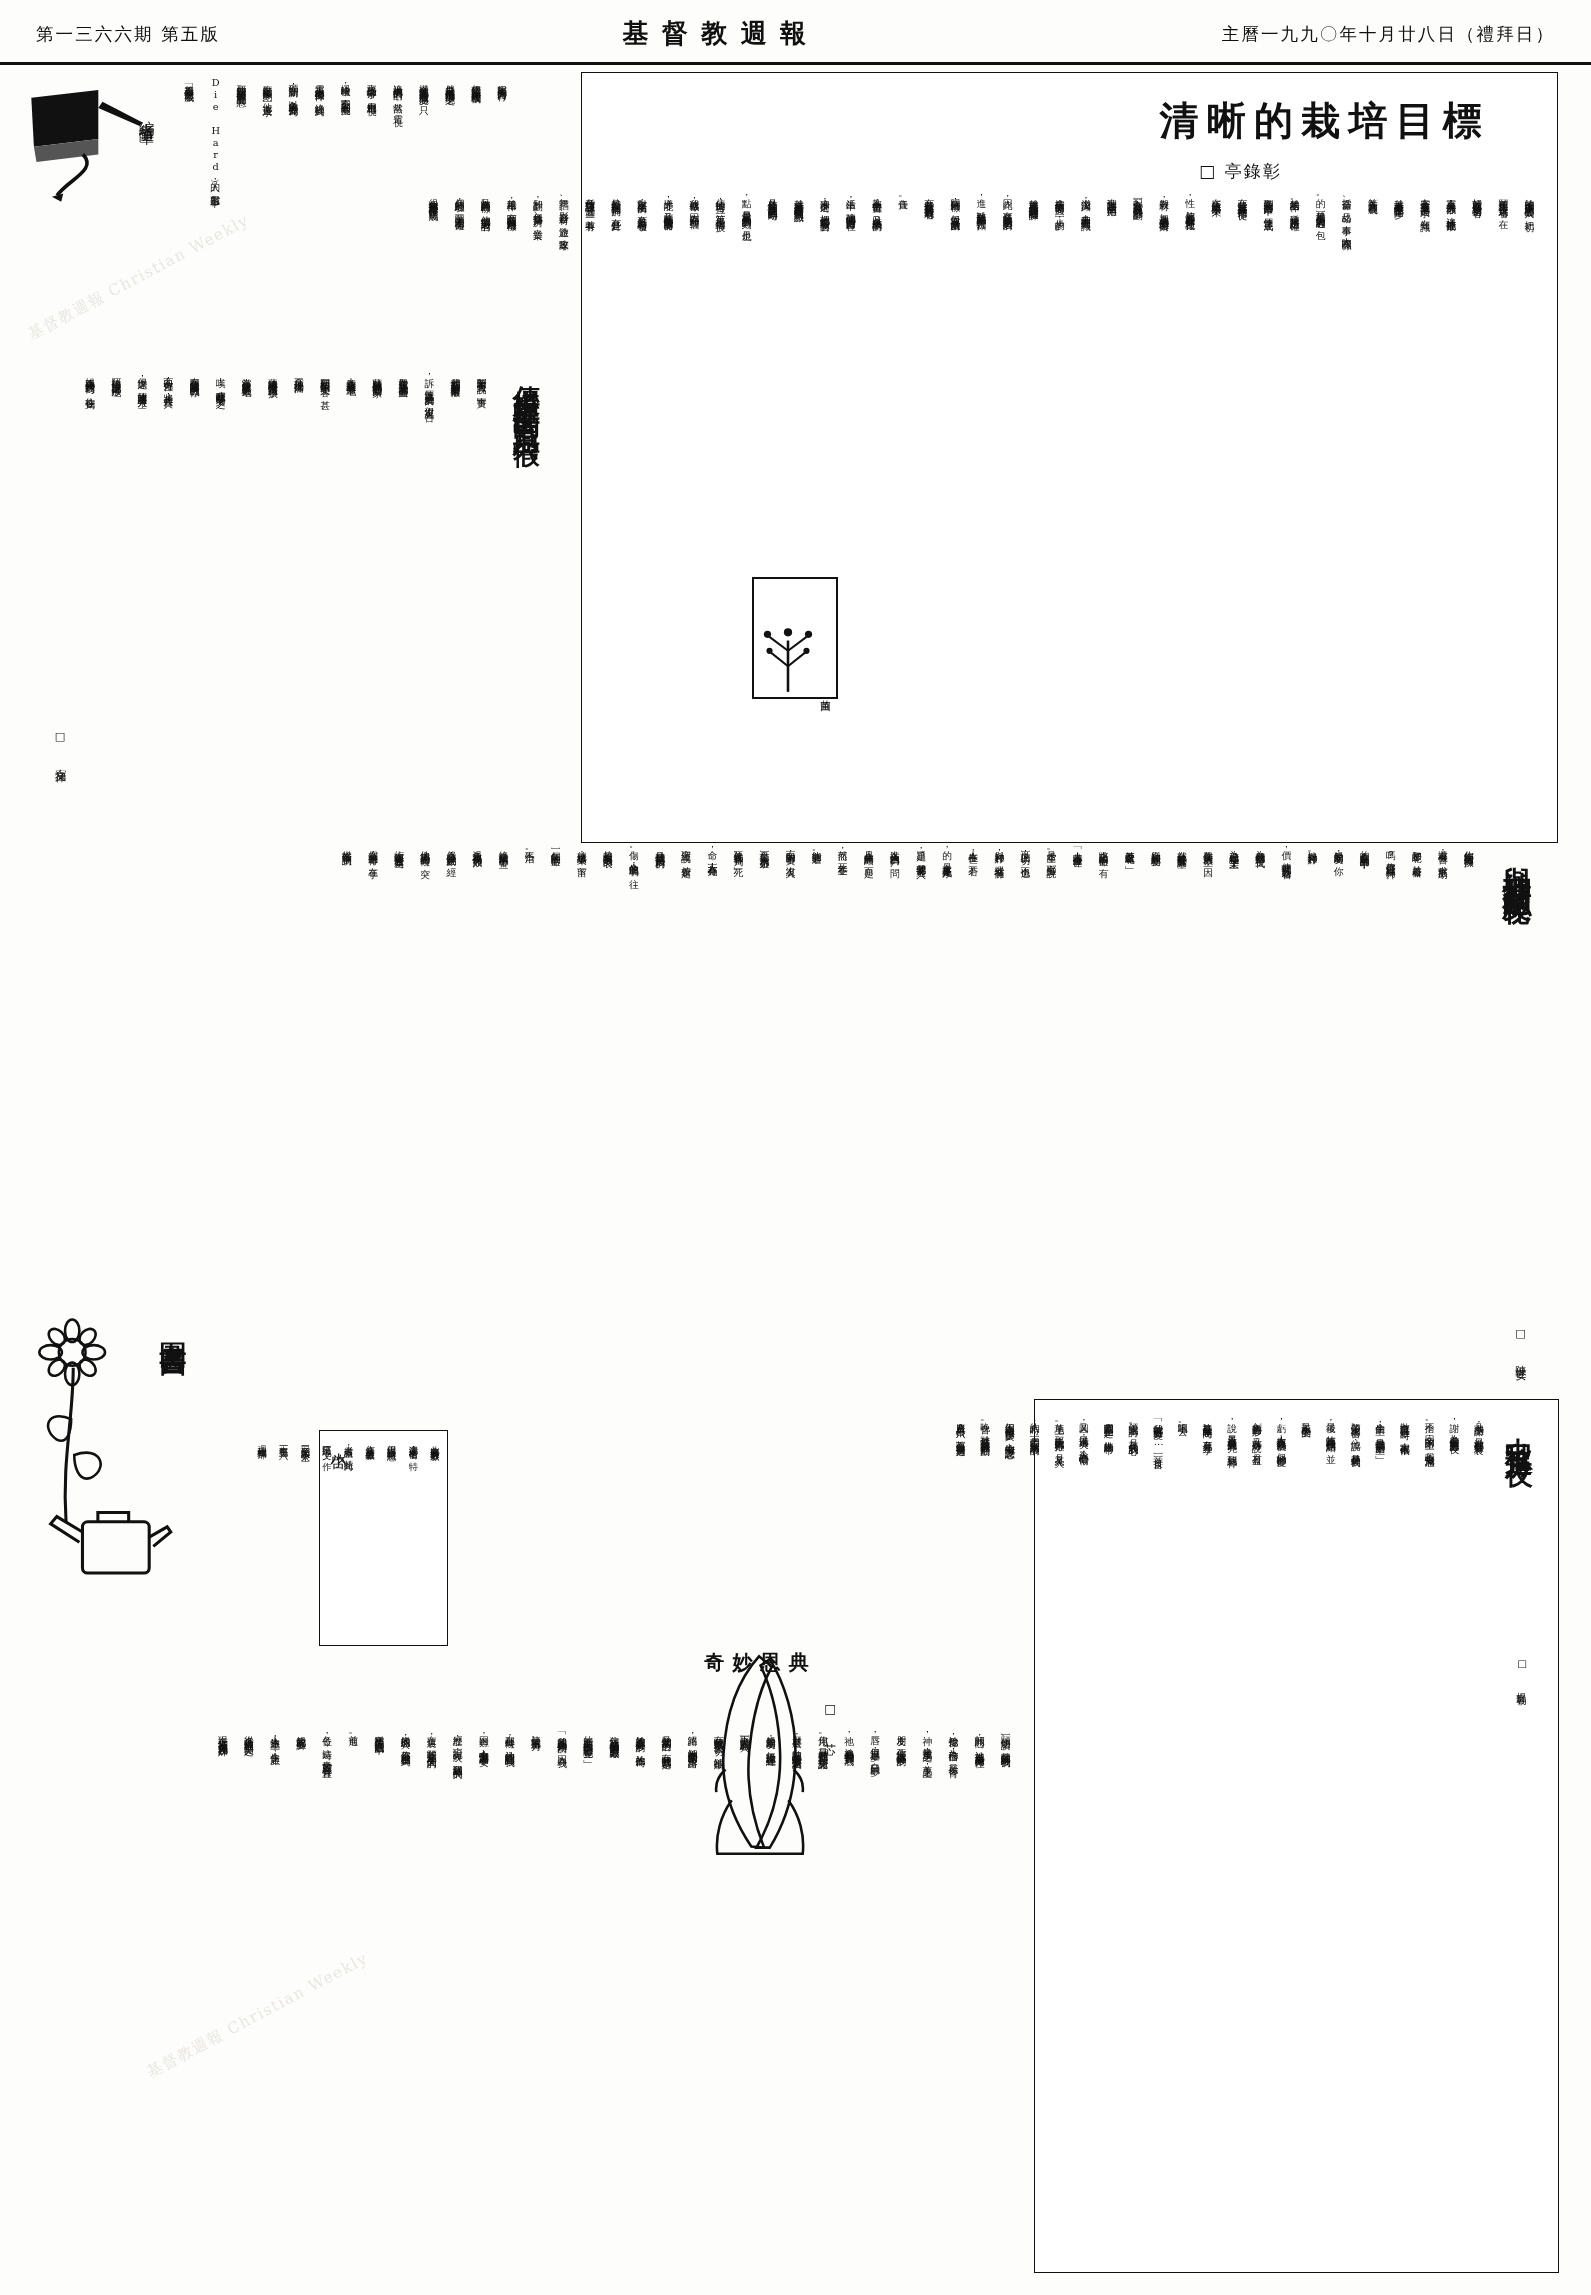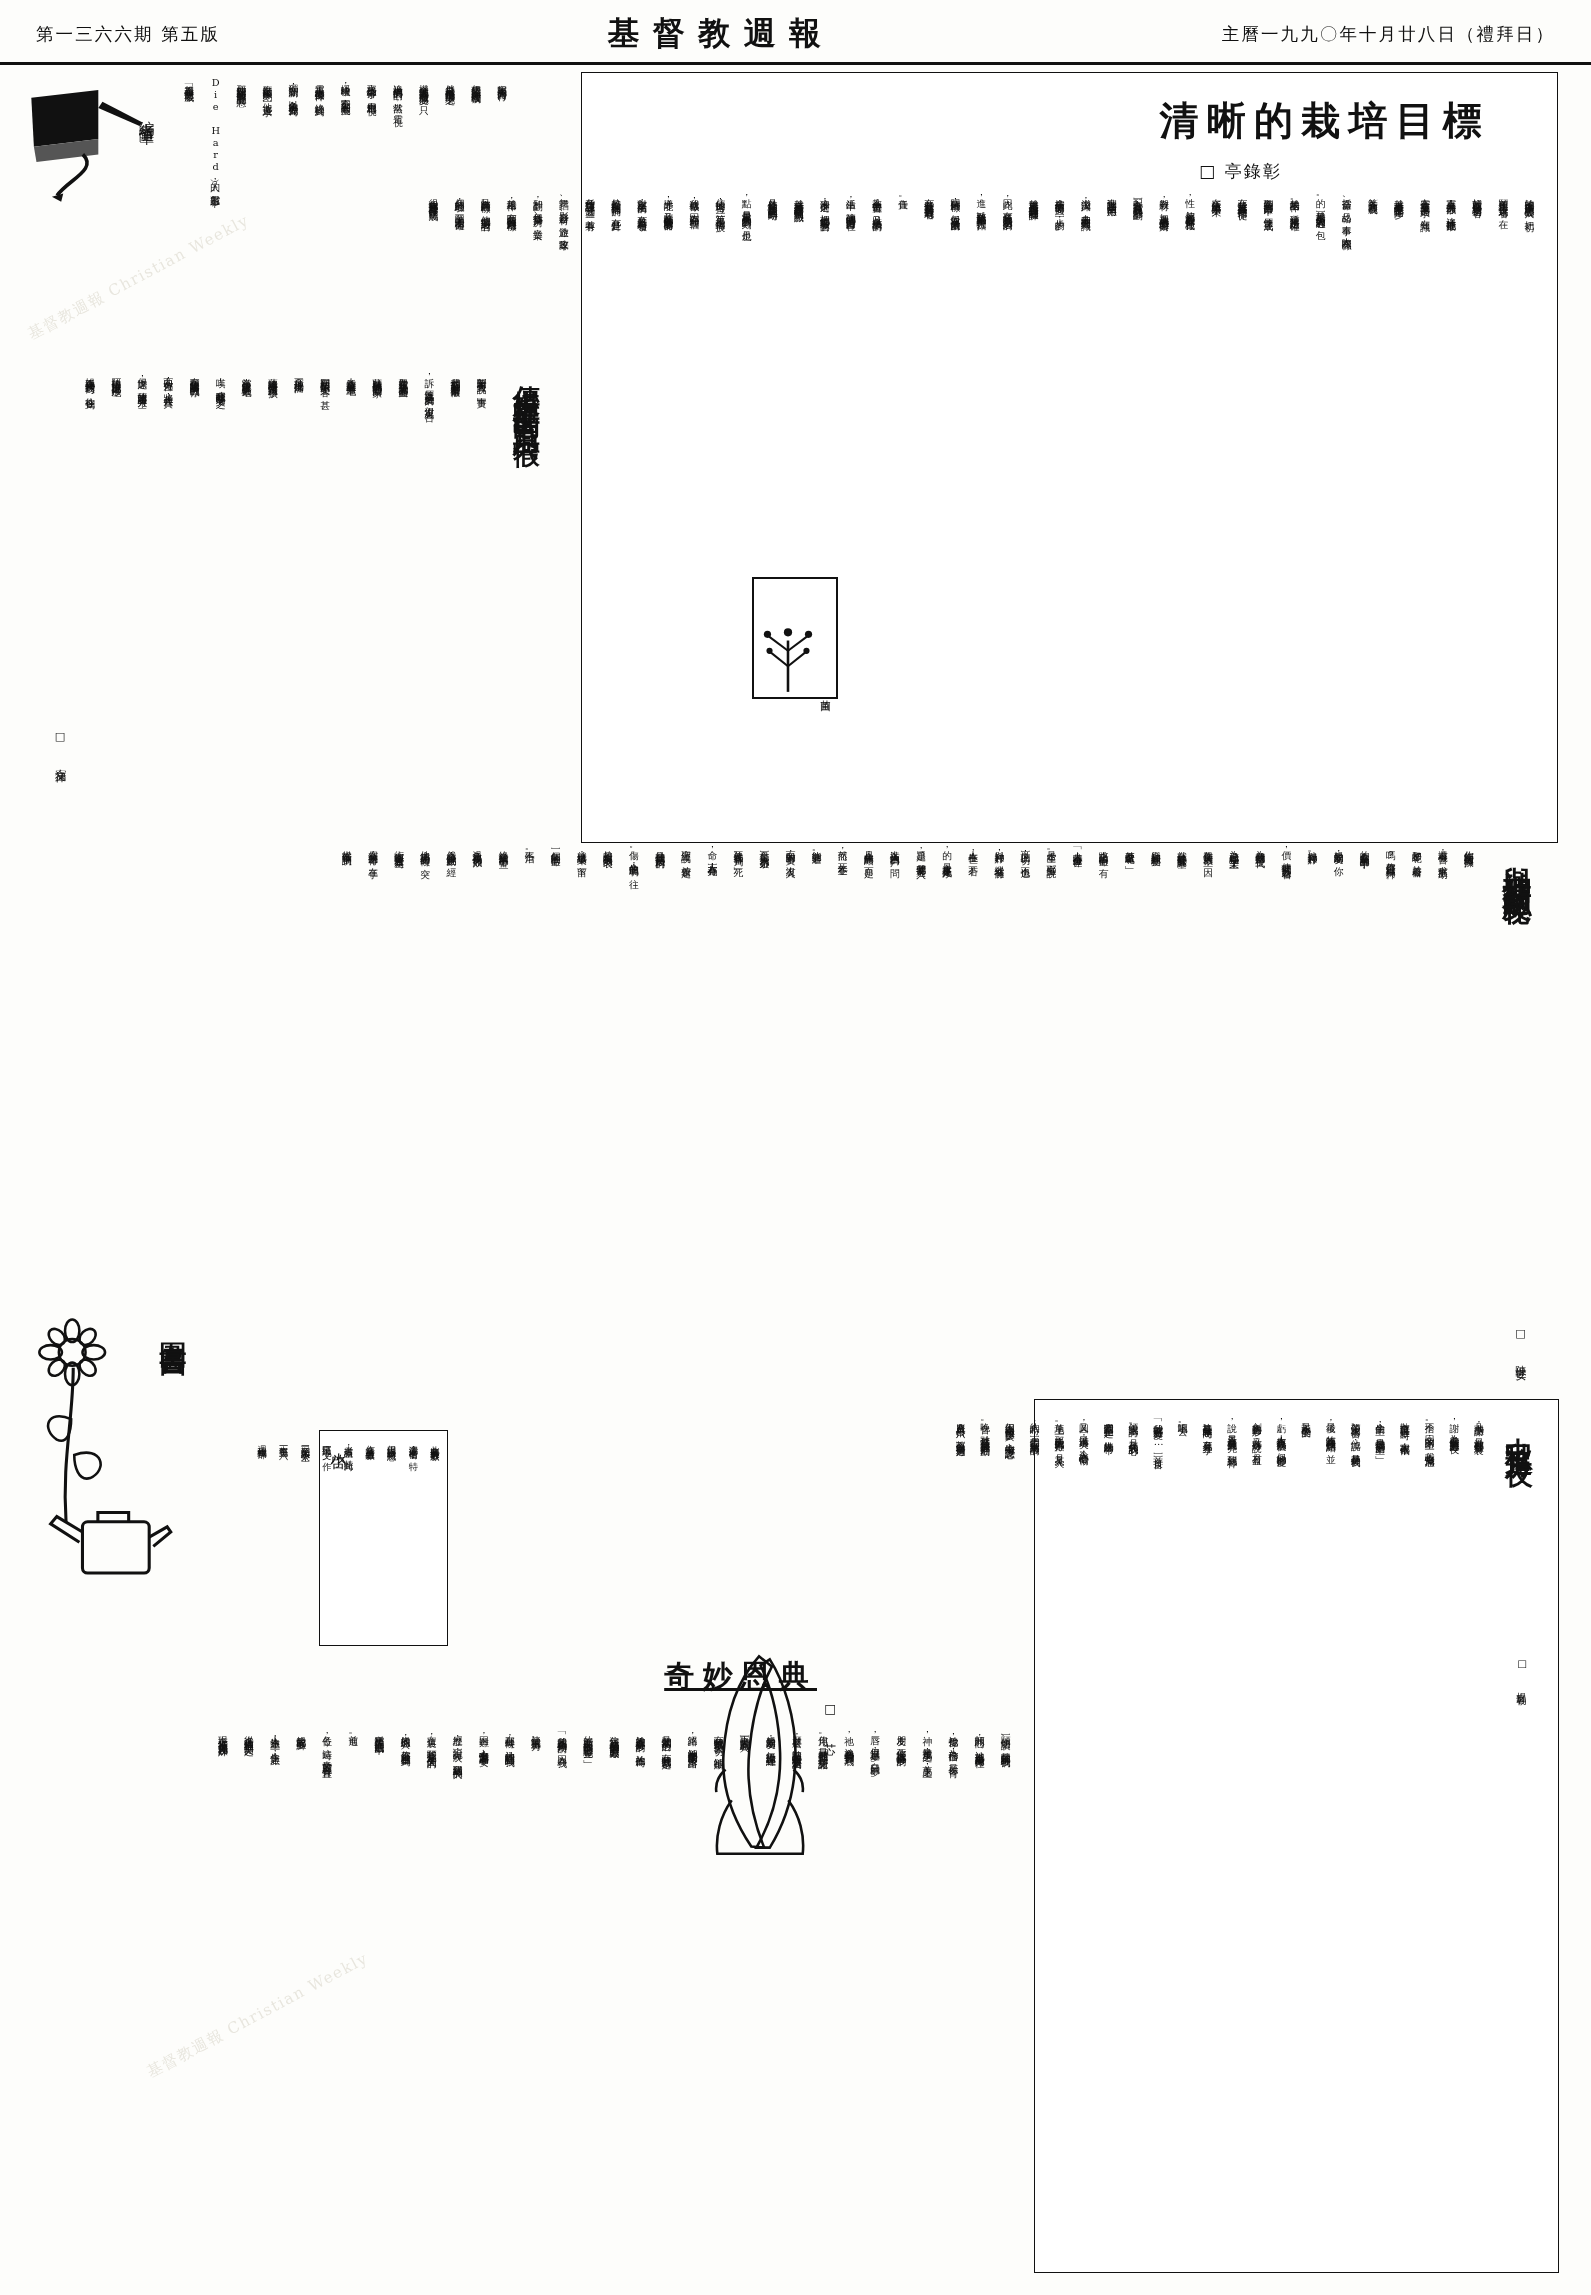--- a/index.html
+++ b/index.html
@@ -21,21 +21,21 @@
     position:absolute;left:0;top:0;width:1591px;height:67px;
     display:flex;align-items:center;justify-content:space-between;
     padding:0 36px;box-sizing:border-box;gap:28px;
   }
   .mast-left,.mast-right{
     font-family:"DejaVu Serif", serif;
     font-size:17.5px;letter-spacing:2.1px;white-space:nowrap;
   }
   .mast-title{
     font-family:Liberation Sans, sans-serif;
-    font-size:32px;font-weight:bold;letter-spacing:13.4px;
+    font-size:26px;font-weight:bold;letter-spacing:13.4px;
     white-space:nowrap;
   }
   .rule-top{
     position:absolute;left:0;top:62px;width:1591px;height:2.6px;background:#111;
   }
   
   .vt{
     writing-mode:vertical-rl;
     text-orientation:upright;
     font-family:"DejaVu Serif", serif;
@@ -165,23 +165,22 @@
   #art5 .by{position:absolute;right:29px;top:257px;font-size:10.3px;}
   #art5 .cols{
     position:absolute;right:72px;top:15.4px;display:flex;flex-direction:row;height:833px;
   }
   #art5 .cols .vt{height:828px;width:22.6px;font-size:9.8px;margin-left:2.1px;}
   
   #art6{
     position:absolute;left:46px;top:1635px;width:977px;height:643px;
   }
   #art6 .title{
-    position:absolute;right:206px;top:21px;font-size:30px;
+    position:absolute;right:206px;top:14px;font-size:20px;
     writing-mode:horizontal-tb;
-    text-decoration:underline;
   }
   #art6 .mark{
     position:absolute;right:185px;top:67px;font-size:12.3px;
   }
   #art6 .cols{
     position:absolute;right:10.3px;top:93px;display:flex;flex-direction:row;height:540px;
   }
   #art6 .cols .vt{height:535px;width:24px;font-size:9.8px;margin-left:2.1px;}
   #prayhands{
     position:absolute;left:674px;top:1646px;width:170px;height:216px;

